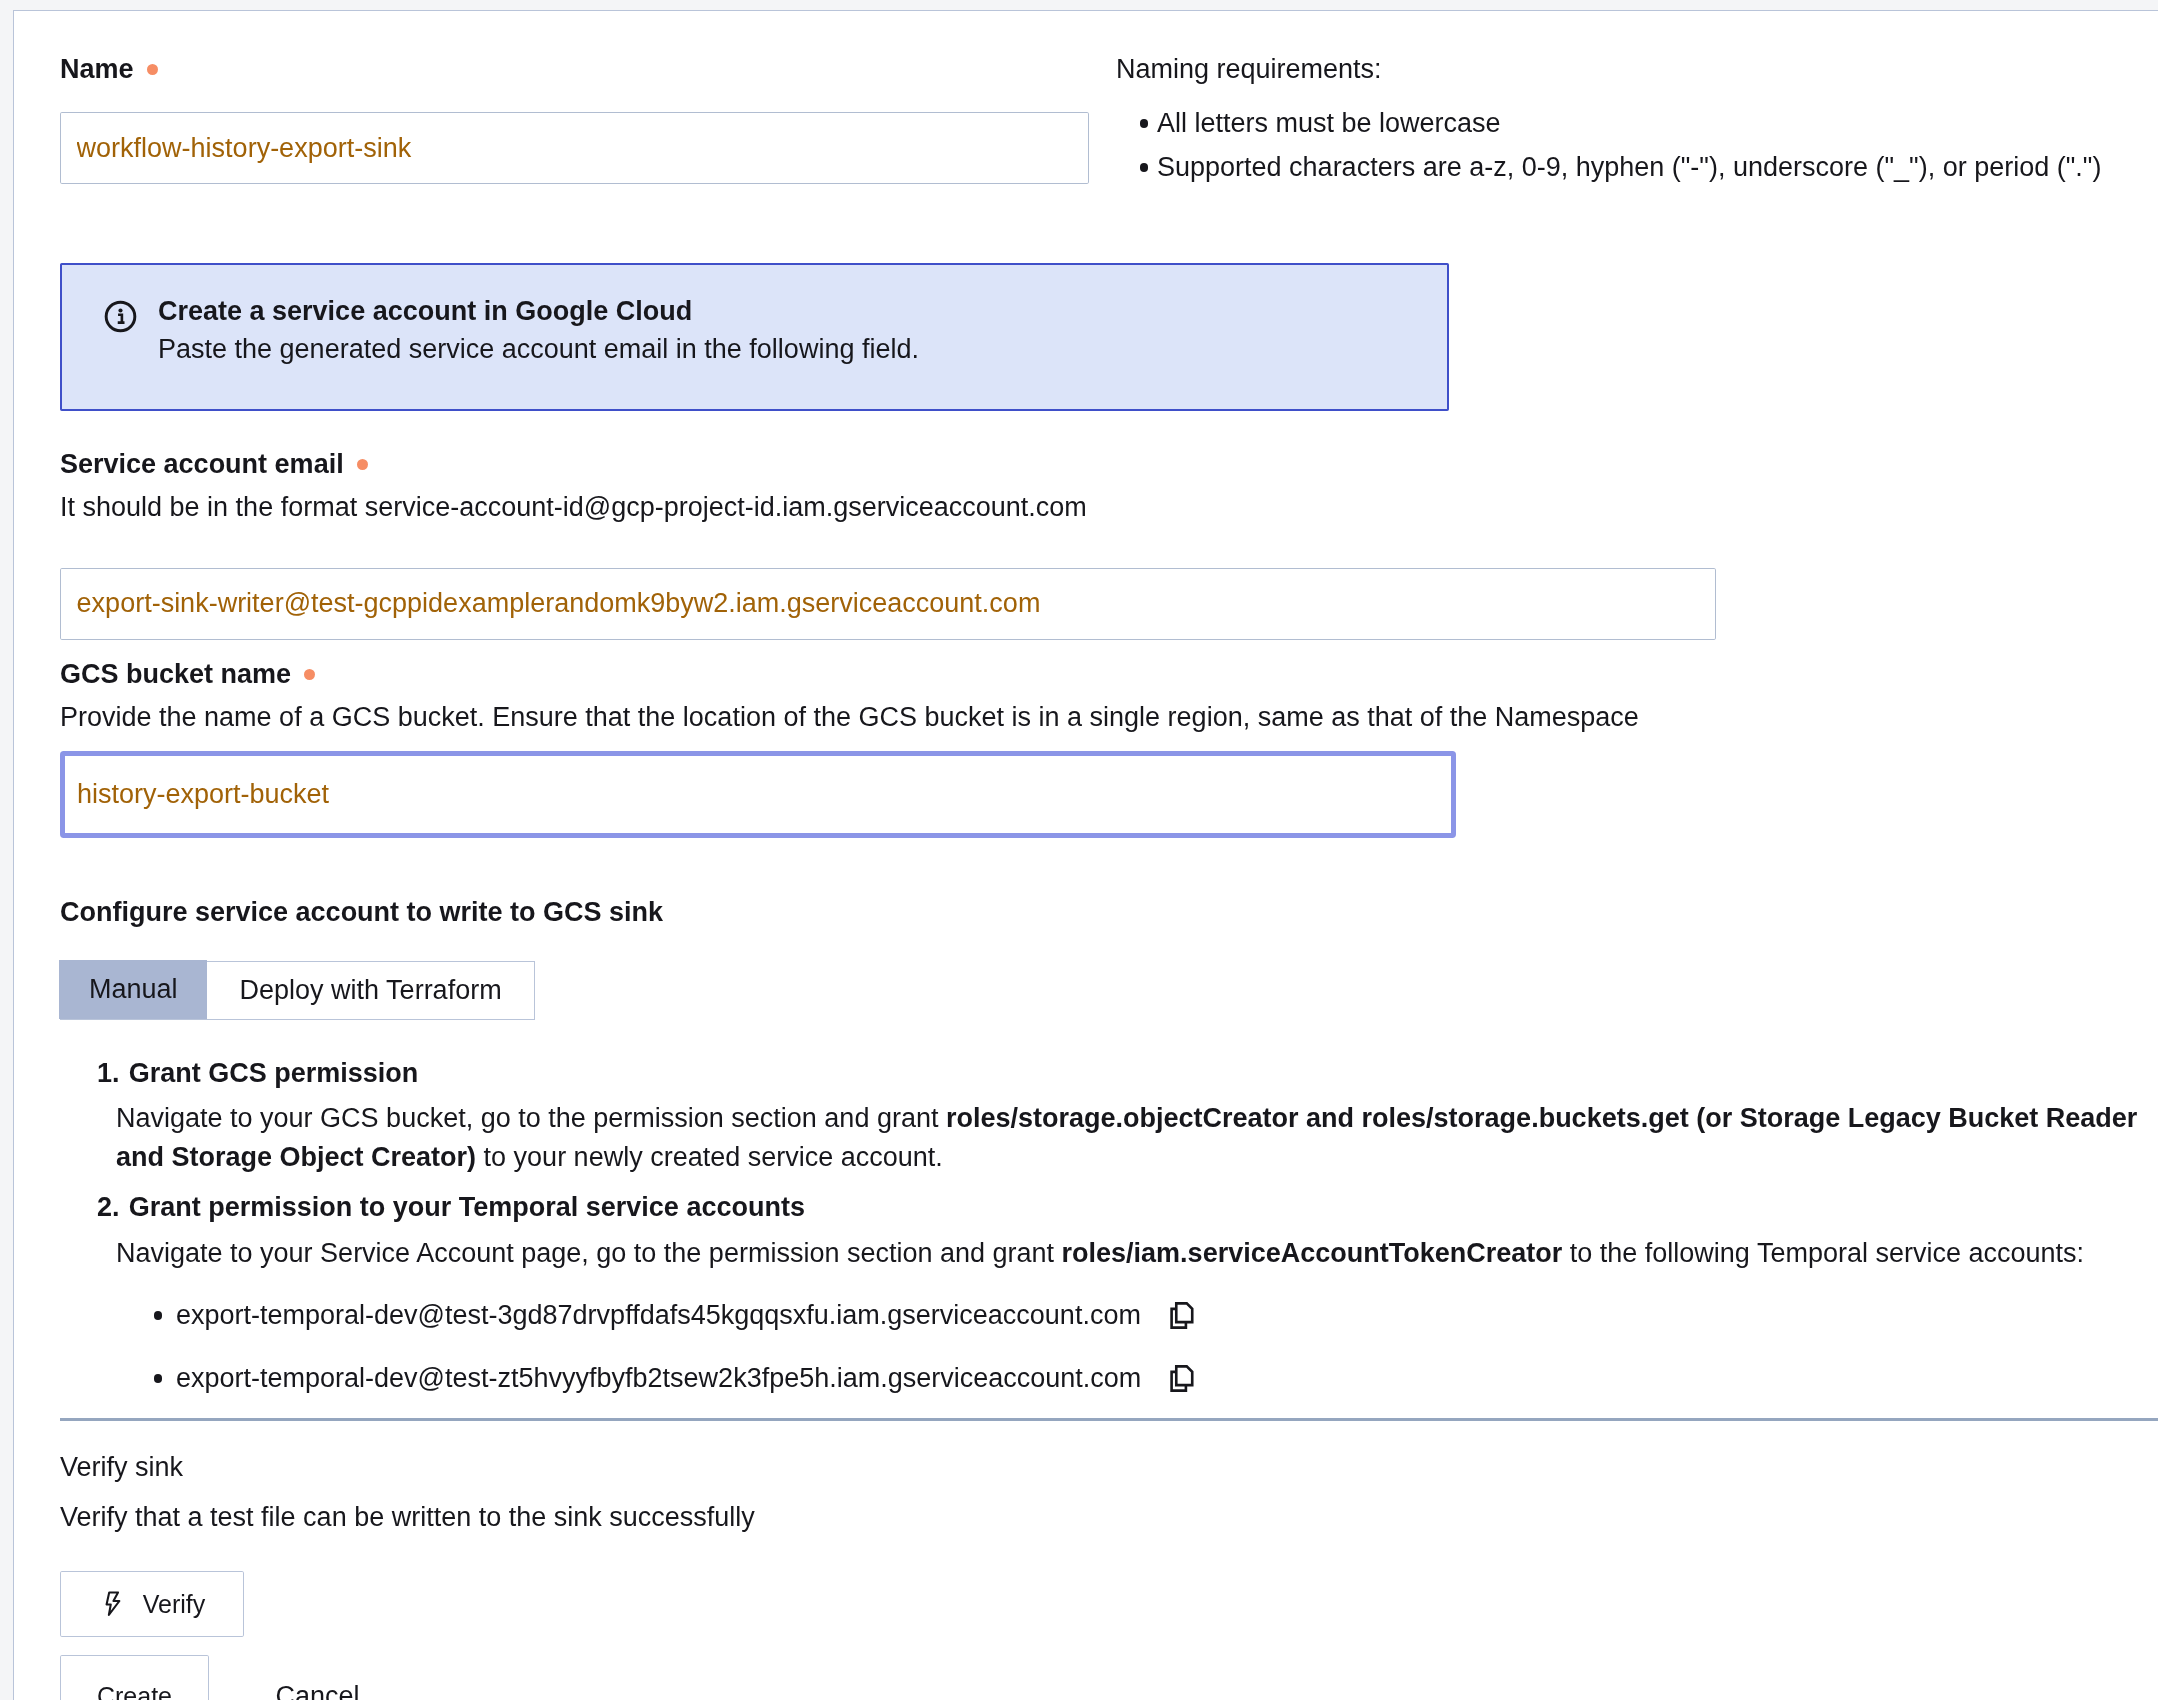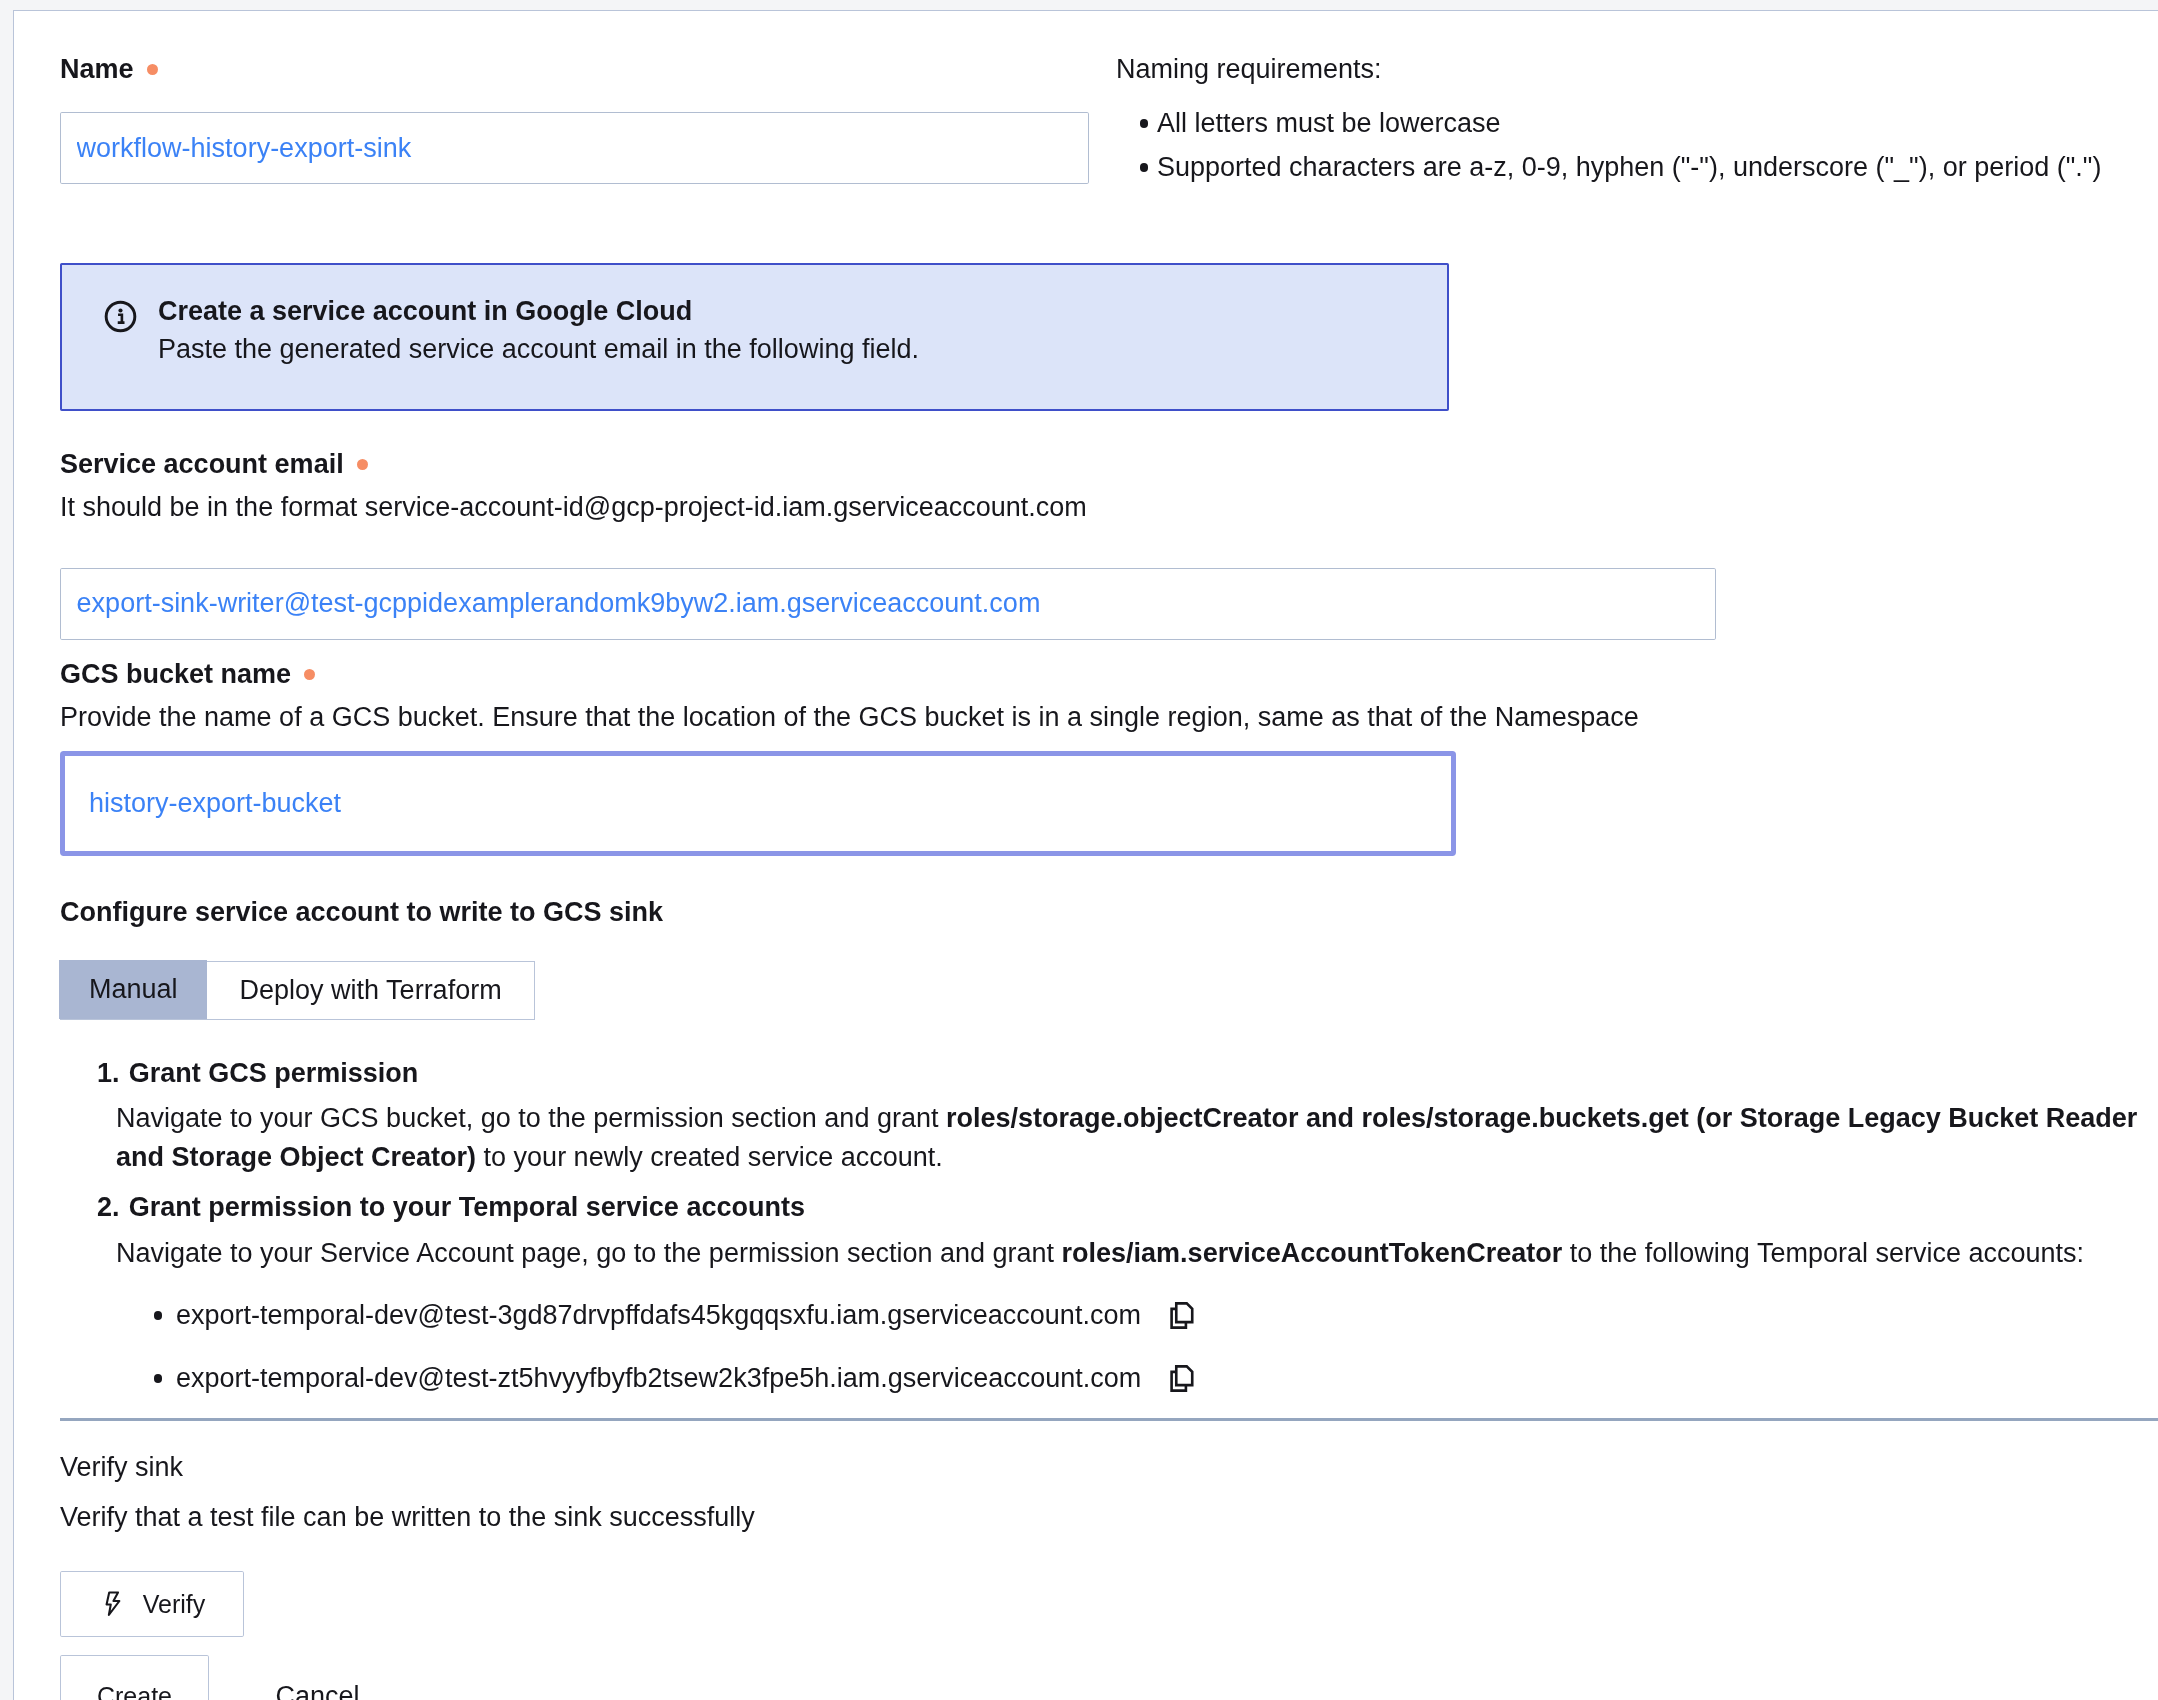--- a/index.html
+++ b/index.html
@@ -26,24 +26,24 @@
   .req-dot {
     display:inline-block; width:11px; height:11px; border-radius:50%;
     background:#f68d64; margin-left:13px; margin-bottom:2.8px; vertical-align:middle;
   }
   .field-desc { line-height:37px; margin-top:5.5px; white-space:nowrap; }
 
   input.text-input {
     display:block; height:72px; background:#fff;
     border:1.8px solid #b1bdd1; border-radius:1.8px;
     font-family:"Liberation Sans", sans-serif;
-    font-size:27px; color:#3b82f6; padding:0 0 0 15.6px; outline:none;
+    font-size:27px; color:#a16207; padding:0 0 0 15.6px; outline:none;
   }
   input.text-input.focused {
-    border:5.5px solid #8b95e7; border-radius:3.7px; height:105px; padding-left:24px;
+    border:5.5px solid #8b95e7; border-radius:3.7px; height:87px; padding-left:12px;
   }
 
   
   .naming { left:1102px; top:40px; }
   .naming-title { line-height:37px; }
   .naming ul { list-style:none; margin-top:13px; }
   .naming li { position:relative; padding-left:41px; line-height:44px; white-space:nowrap; }
   .naming li::before {
     content:""; position:absolute; left:24px; top:18.4px;
     width:8.3px; height:8.3px; border-radius:50%; background:#17171c;

